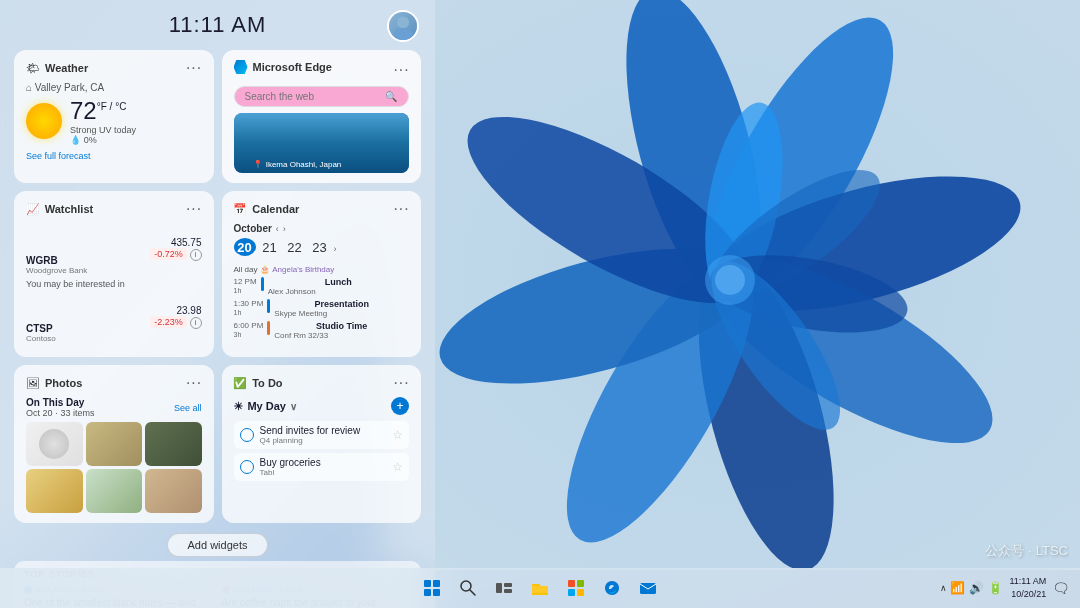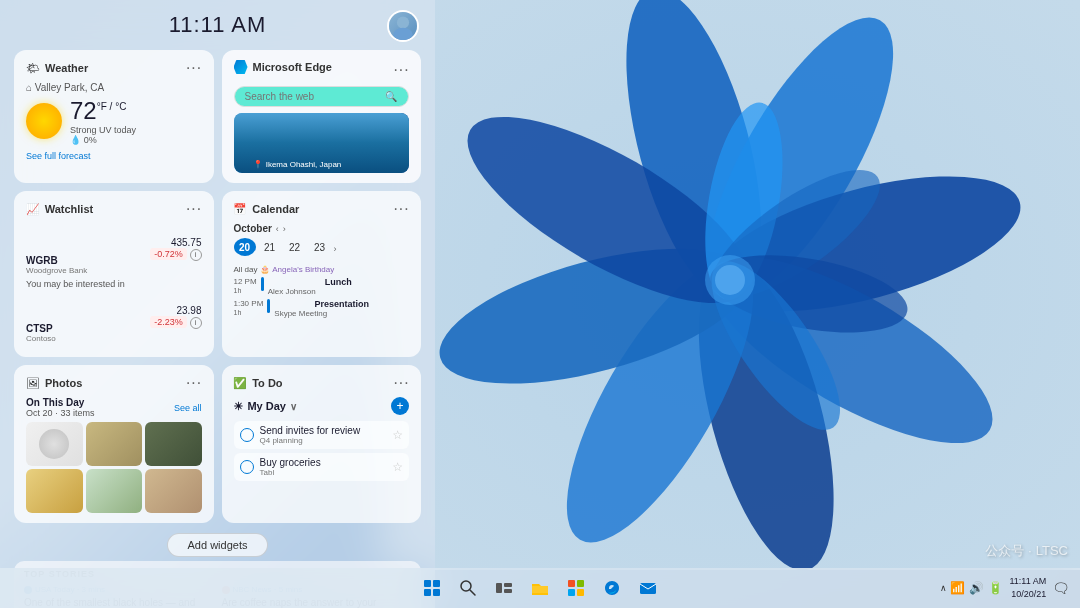--- a/index.html
+++ b/index.html
@@ -177,21 +177,21 @@
       clip-path: polygon(20% 0%, 80% 0%, 100% 50%, 80% 100%, 20% 100%, 0% 50%);
     }
     .edge-title {
       font-size: 11px;
       font-weight: 600;
       color: #333;
     }
     .search-bar {
       display: flex;
       align-items: center;
-      background: #5eead4;
+      background: #f9a8d4;
       border-radius: 20px;
       padding: 4px 10px;
       border: 1px solid #ddd;
       margin-bottom: 6px;
     }
     .search-bar input {
       border: none;
       outline: none;
       font-size: 10px;
       flex: 1;
@@ -285,21 +285,21 @@
       display: flex;
       gap: 3px;
       margin-bottom: 5px;
     }
     .cal-day {
       width: 22px;
       height: 18px;
       display: flex;
       align-items: center;
       justify-content: center;
-      font-size: 10px;
+      font-size: 13px;
       color: #333;
       border-radius: 50%;
       cursor: pointer;
     }
     .cal-day.today {
       background: #0078d4;
       color: white;
       font-weight: 600;
     }
     .cal-event {
@@ -752,20 +752,28 @@
 
       <div class="cal-event">
         <div class="cal-event-time">1:30 PM<br><span style="font-size:7px;">1h</span></div>
         <div class="cal-event-bar blue"></div>
         <div class="cal-event-details">
           <div class="cal-event-title">Presentation</div>
           <div class="cal-event-sub">Skype Meeting</div>
         </div>
       </div>
 
+      <div class="cal-event">
+        <div class="cal-event-time">6:00 PM<br><span style="font-size:7px;">3h</span></div>
+        <div class="cal-event-bar orange"></div>
+        <div class="cal-event-details">
+          <div class="cal-event-title">Studio Time</div>
+          <div class="cal-event-sub">Conf Rm 32/33</div>
+        </div>
+      </div>
     </div>
 
     <div class="widget-card photos-widget">
       <div class="widget-header">
         <div class="widget-title-row">
           <span class="widget-icon">🖼</span>
           <span class="widget-title">Photos</span>
         </div>
         <span class="widget-more">···</span>
       </div>

